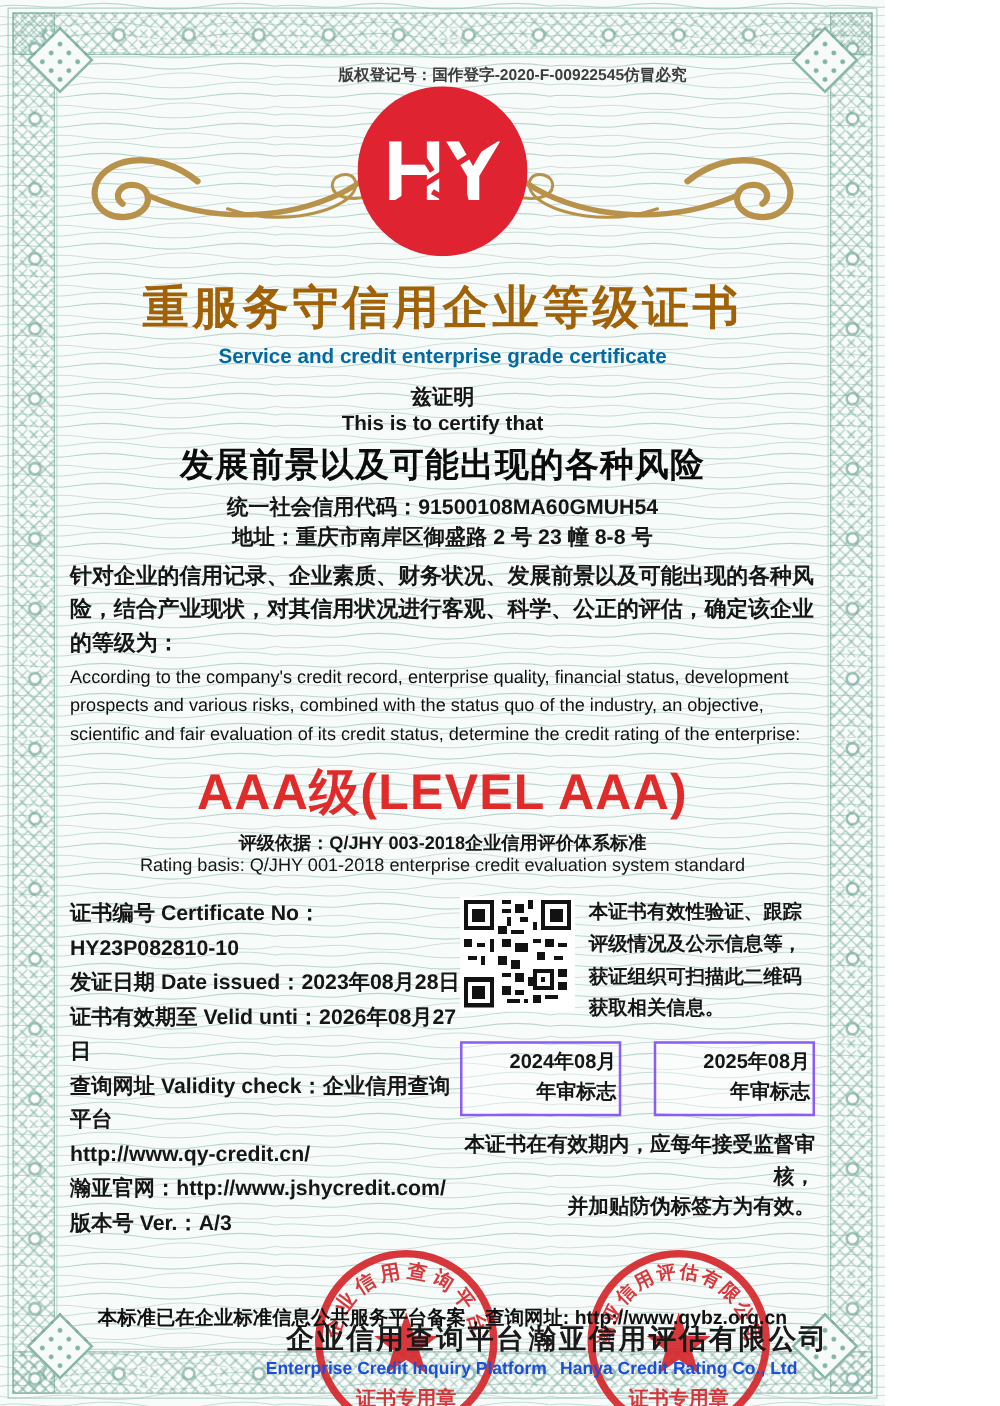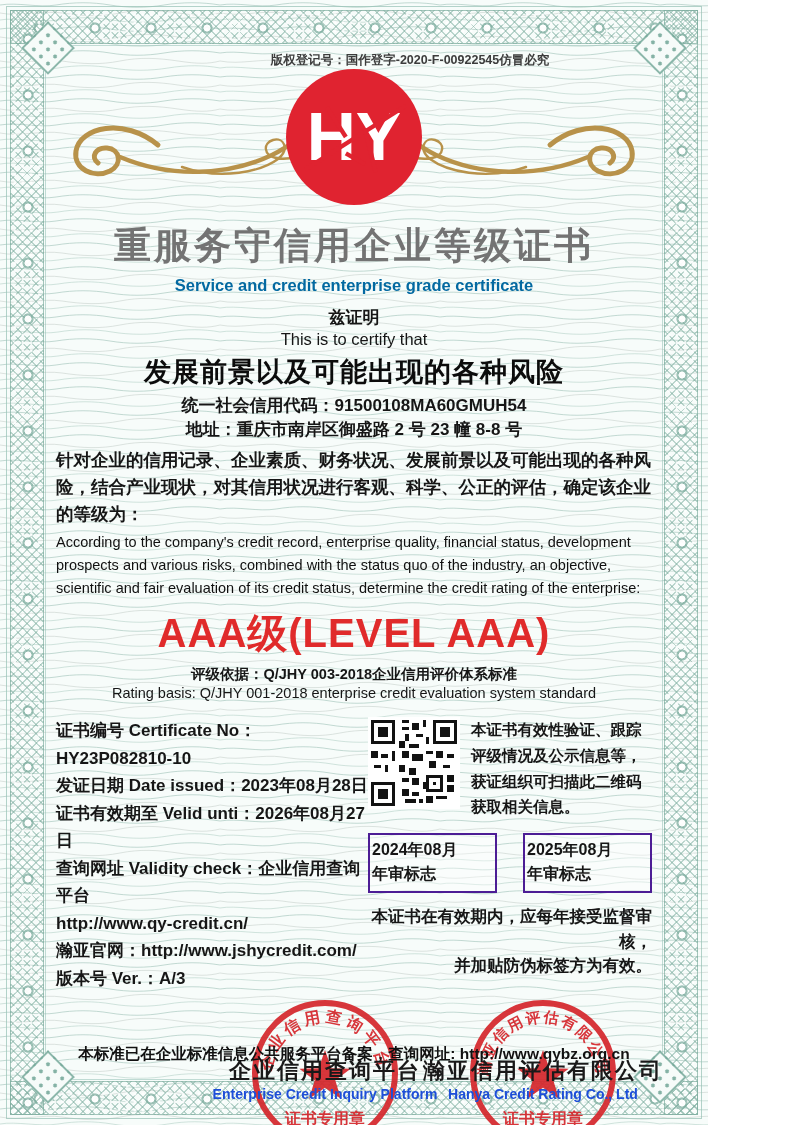--- a/index.html
+++ b/index.html
@@ -36,44 +36,44 @@
   .content { position:absolute; left:56px; right:56px; top:46px; bottom:46px; z-index:3;
              text-align:center; color:#161616; }
   .copyright { margin-top:6px; font-size:12.5px; font-weight:600; color:#3c3c3c; transform:translateX(56px); }
 
   .logo-row { position:relative; height:134px; margin-top:2px; }
   .flourish { position:absolute; top:34px; width:252px; height:82px; }
   .flourish.left { left:6px; }
   .flourish.right { right:6px; transform:scaleX(-1); }
   .logo-circle { position:absolute; left:50%; top:-2px; transform:translateX(-50%); width:136px; height:136px; }
 
-  .title-cn { margin-top:16px; font-size:37px; font-weight:700; letter-spacing:3px; color:#737373; }
+  .title-cn { margin-top:16px; font-size:37px; font-weight:700; letter-spacing:3px; color:#a16207; }
   .title-en { margin-top:5px; font-size:16.5px; font-weight:600; color:#0369a1; }
   .certify-cn { margin-top:11px; font-size:17px; font-weight:600; }
-  .certify-en { margin-top:1px; font-size:16.5px; font-weight:400; }
+  .certify-en { margin-top:1px; font-size:16.5px; font-weight:700; }
   .company { margin-top:5px; font-size:27px; font-weight:800; letter-spacing:1px; color:#0c0c0c; }
   .code-line { margin-top:4px; font-size:17px; font-weight:600; }
   .addr-line { margin-top:1px; font-size:17px; font-weight:600; }
 
   .body-cn { margin-top:6px; text-align:left; font-size:17.5px; font-weight:600; line-height:1.55; }
   .body-en { margin-top:3px; text-align:left; font-size:14.5px; font-weight:400; line-height:1.58; color:#101010; }
 
   .rating { margin-top:6px; font-size:40px; font-weight:800; letter-spacing:1px; color:#e02b2b; }
   .basis-cn { margin-top:4px; font-size:14.5px; font-weight:600; }
   .basis-en { margin-top:1px; font-size:14.5px; font-weight:400; }
 
   .details-section { display:flex; margin-top:16px; text-align:left; }
   .details-left { flex:1; font-size:17px; font-weight:600; line-height:1.62; }
   .details-right { width:284px; flex:none; }
   .qr-row { display:flex; gap:11px; }
   .qr-box { width:92px; height:92px; flex:none; background:#fff; padding:3px; }
   .qr-box svg { width:100%; height:100%; display:block; }
   .qr-note { font-size:15.5px; font-weight:600; line-height:1.66; }
   .marks-row { display:flex; gap:26px; margin-top:13px; }
-  .mark-box { flex:1; border:2px solid #4c1d95; padding:3px 2px 5px; text-align:left;
+  .mark-box { flex:1; border:2px solid #8b5cf6; padding:3px 2px 5px; text-align:right;
               font-size:16px; font-weight:600; line-height:1.5; background:rgba(255,255,255,.35); }
   .supervision { margin-top:11px; font-size:16.5px; font-weight:600; line-height:1.5; text-align:right; }
 
   .stamps-row { display:flex; margin-top:4px; }
   .stamp-block { position:relative; width:236px; height:164px; }
   .stamp-block.first { margin-left:160px; }
   .stamp-block.second { margin-left:0; }
   .seal { position:absolute; left:50%; top:2px; transform:translateX(-50%); width:150px; height:150px; opacity:.92; }
   .org-cn { position:absolute; top:60px; left:-30px; right:-30px; text-align:center;
             font-size:22px; font-weight:700; letter-spacing:2px; color:#191919; }

